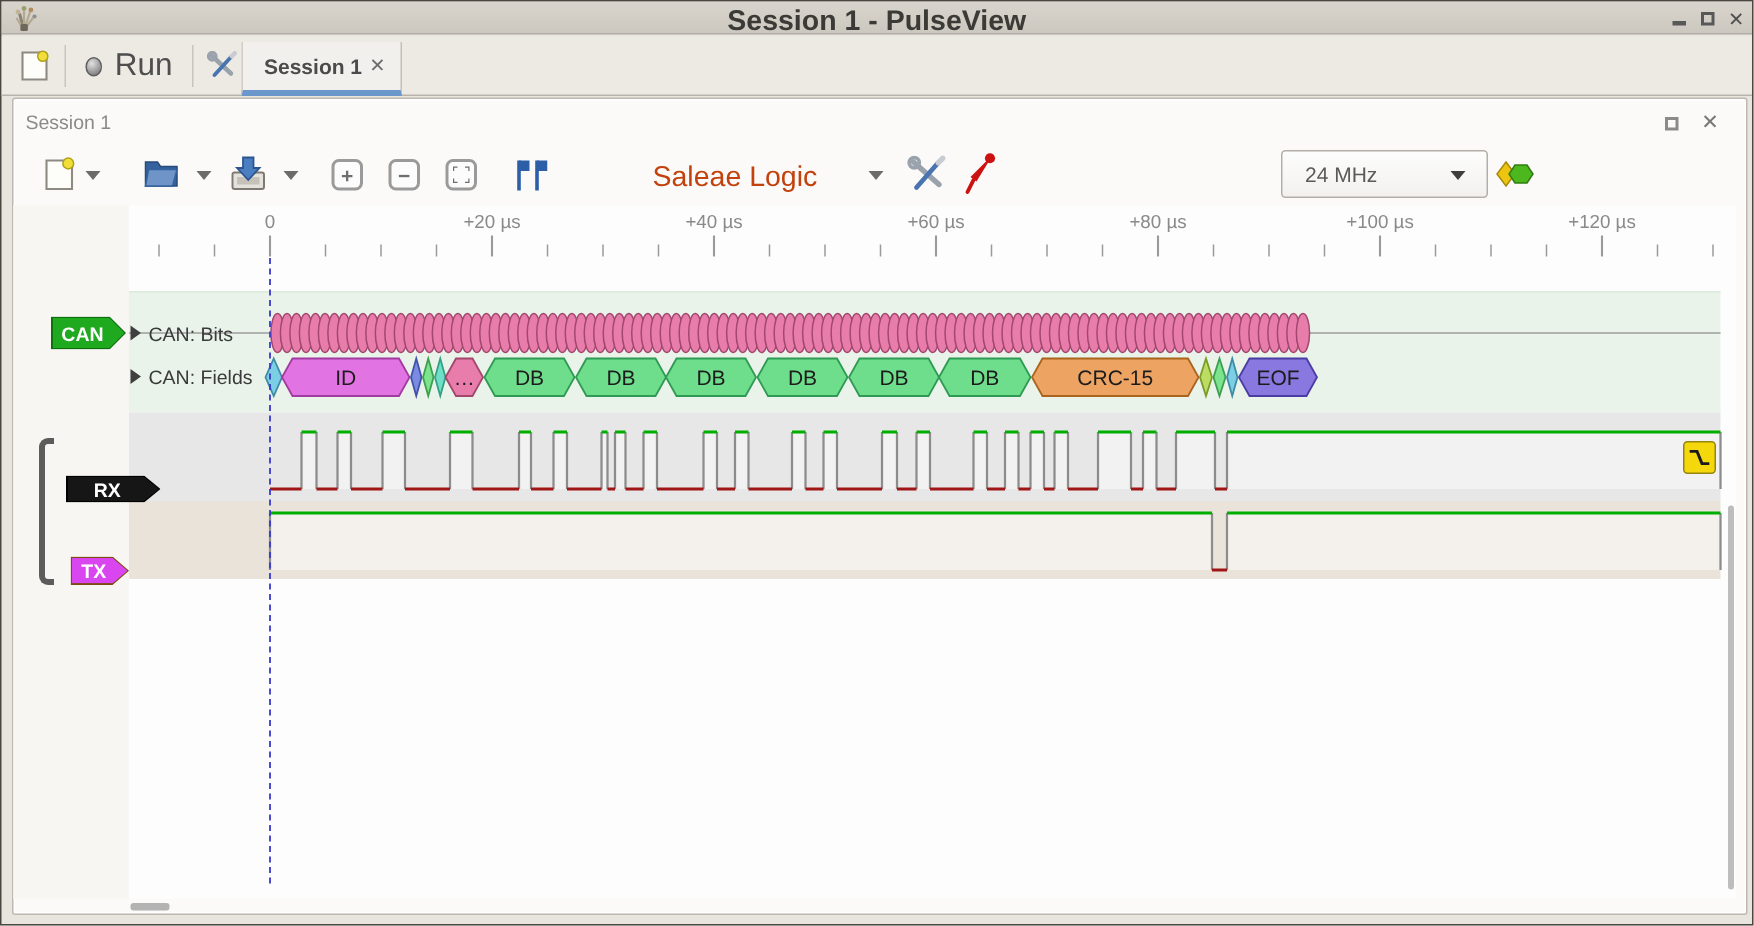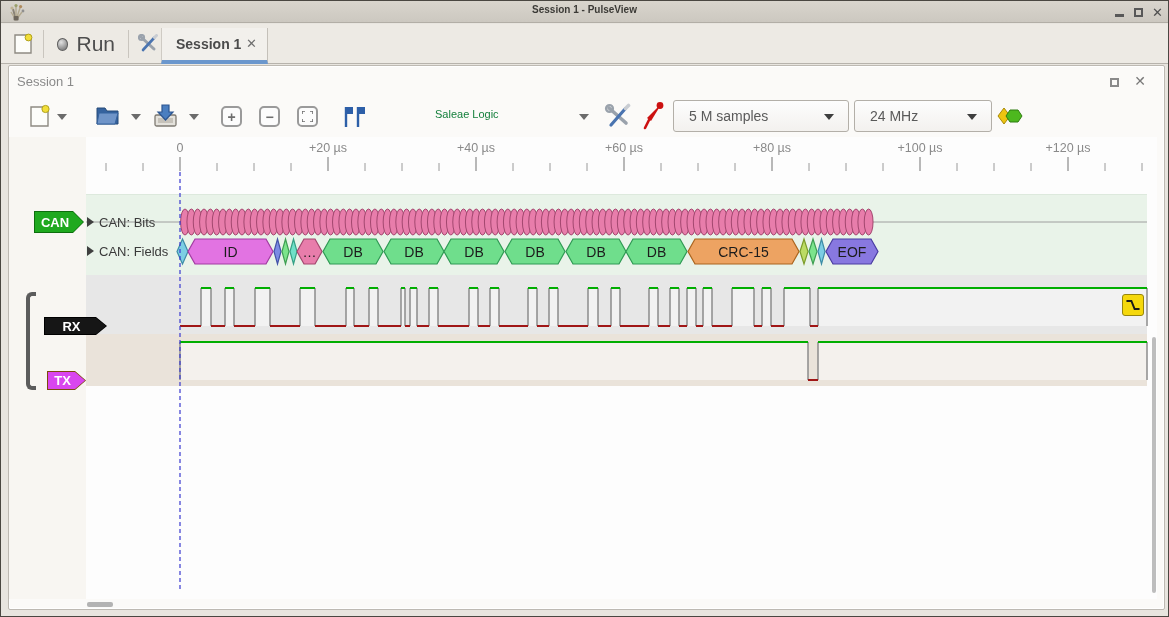--- a/index.html
+++ b/index.html
@@ -4,21 +4,21 @@
 <style>
   * { margin:0; padding:0; box-sizing:border-box; }
   body { font-family:"Liberation Sans","DejaVu Sans",sans-serif; background:#555; }
   #window{ position:relative; width:1169px; height:617px; background:#e8e5df;
            border:1px solid #4a4741; overflow:hidden; }
 
   
   .titlebar{ position:absolute; left:0; top:0; width:100%; height:22px;
     background:linear-gradient(#d9d5cd,#ccc8c0); border-bottom:1px solid #b2aea6; }
   .titlebar .title{ position:absolute; left:0; right:0; top:3px; text-align:center;
-    font-size:10px; font-weight:bold; color:#3b3a36; }
+    font-size:19px; font-weight:bold; color:#3b3a36; }
   .app-icon{ position:absolute; left:7px; top:2px; width:17px; height:18px; }
   .winbtn{ position:absolute; top:3px; width:17px; height:16px; display:flex;
     align-items:center; justify-content:center; color:#4f4f4f; }
   .minimize-glyph{ width:9px; height:3px; background:#585858; margin-top:7px;}
   .maximize-glyph{ width:9px; height:9px; border:2px solid #585858;}
   .close-glyph{ font-size:13px; font-weight:bold; line-height:1; }
 
   
   .main-toolbar{ position:absolute; left:0; top:23px; width:100%; height:40px;
     background:#edeae4; border-bottom:1px solid #b7b3ac; }
@@ -47,21 +47,21 @@
   .sub-max-glyph{ width:9px; height:9px; border:2px solid #8a8a8a; }
   .sub-close-glyph{ font-size:14px; font-weight:bold; color:#787878;}
 
   
   .icon-btn{ position:absolute; }
   .dd-arrow{ position:absolute; width:0; height:0; border-left:5px solid transparent;
     border-right:5px solid transparent; border-top:6px solid #6b6b6b; }
   .zoom-btn{ position:absolute; width:21px; height:21px; border:2px solid #9a9a9a;
     border-radius:5px; background:#fcfcfc; color:#6e6e6e; font-size:14px;
     display:flex; align-items:center; justify-content:center; font-weight:bold;}
-  .device-label{ position:absolute; left:434px; top:107px; font-size:11px; color:#15803d; }
+  .device-label{ position:absolute; left:434px; top:107px; font-size:19px; color:#c2410c; }
   .combo{ position:absolute; top:99px; height:32px; border:1px solid #b3afa8;
     border-radius:3px; background:linear-gradient(#fdfdfd,#f3f1ee); }
   .combo .combo-value{ position:absolute; left:15px; top:7px; font-size:14px; color:#5a5a5a; }
   .combo .combo-arrow{ position:absolute; right:14px; top:13px; width:0; height:0;
     border-left:5px solid transparent; border-right:5px solid transparent;
     border-top:6px solid #3e3e3e; }
 
   
   .trace-bg{ position:absolute; left:8px; top:136px; width:1148px; height:462px; background:#fdfdfd; }
   .label-margin{ position:absolute; left:8px; top:136px; width:77px; height:462px; background:#f8f6f2; }
@@ -203,24 +203,20 @@
     <path d="M21 6 L7 22" stroke="#4a74b0" stroke-width="3.2" stroke-linecap="round"></path>
     <path d="M21.5 5.5 l3-3" stroke="#c8ccd2" stroke-width="3.6" stroke-linecap="round"></path>
   </svg>
 
   <svg class="icon-btn" style="left:641px;top:100px;" width="22" height="29" viewBox="0 0 22 29">
     <path d="M20 2 L9 20 L5 17 Z" fill="#cc1111"></path>
     <path d="M7 19 L3 27" stroke="#cc1111" stroke-width="2.6" stroke-linecap="round"></path>
     <circle cx="18" cy="4.5" r="3.4" fill="#cc1111"></circle>
   </svg>
 
-  <div class="combo" style="left:672px;width:176px;">
-    <span class="combo-value">5 M samples</span>
-    <span class="combo-arrow"></span>
-  </div>
   <div class="combo" style="left:853px;width:138px;">
     <span class="combo-value">24 MHz</span>
     <span class="combo-arrow"></span>
   </div>
 
   <svg class="icon-btn" style="left:996px;top:105px;" width="28" height="20" viewBox="0 0 28 20">
     <path d="M7 2 L13 10 L7 18 L1 10 Z" fill="#edc410" stroke="#a8890a" stroke-width="1"></path>
     <path d="M13 4 h8 l4 6 -4 6 h-8 l-4 -6 z" fill="#4db81e" stroke="#2f7d10" stroke-width="1"></path>
   </svg>
 

